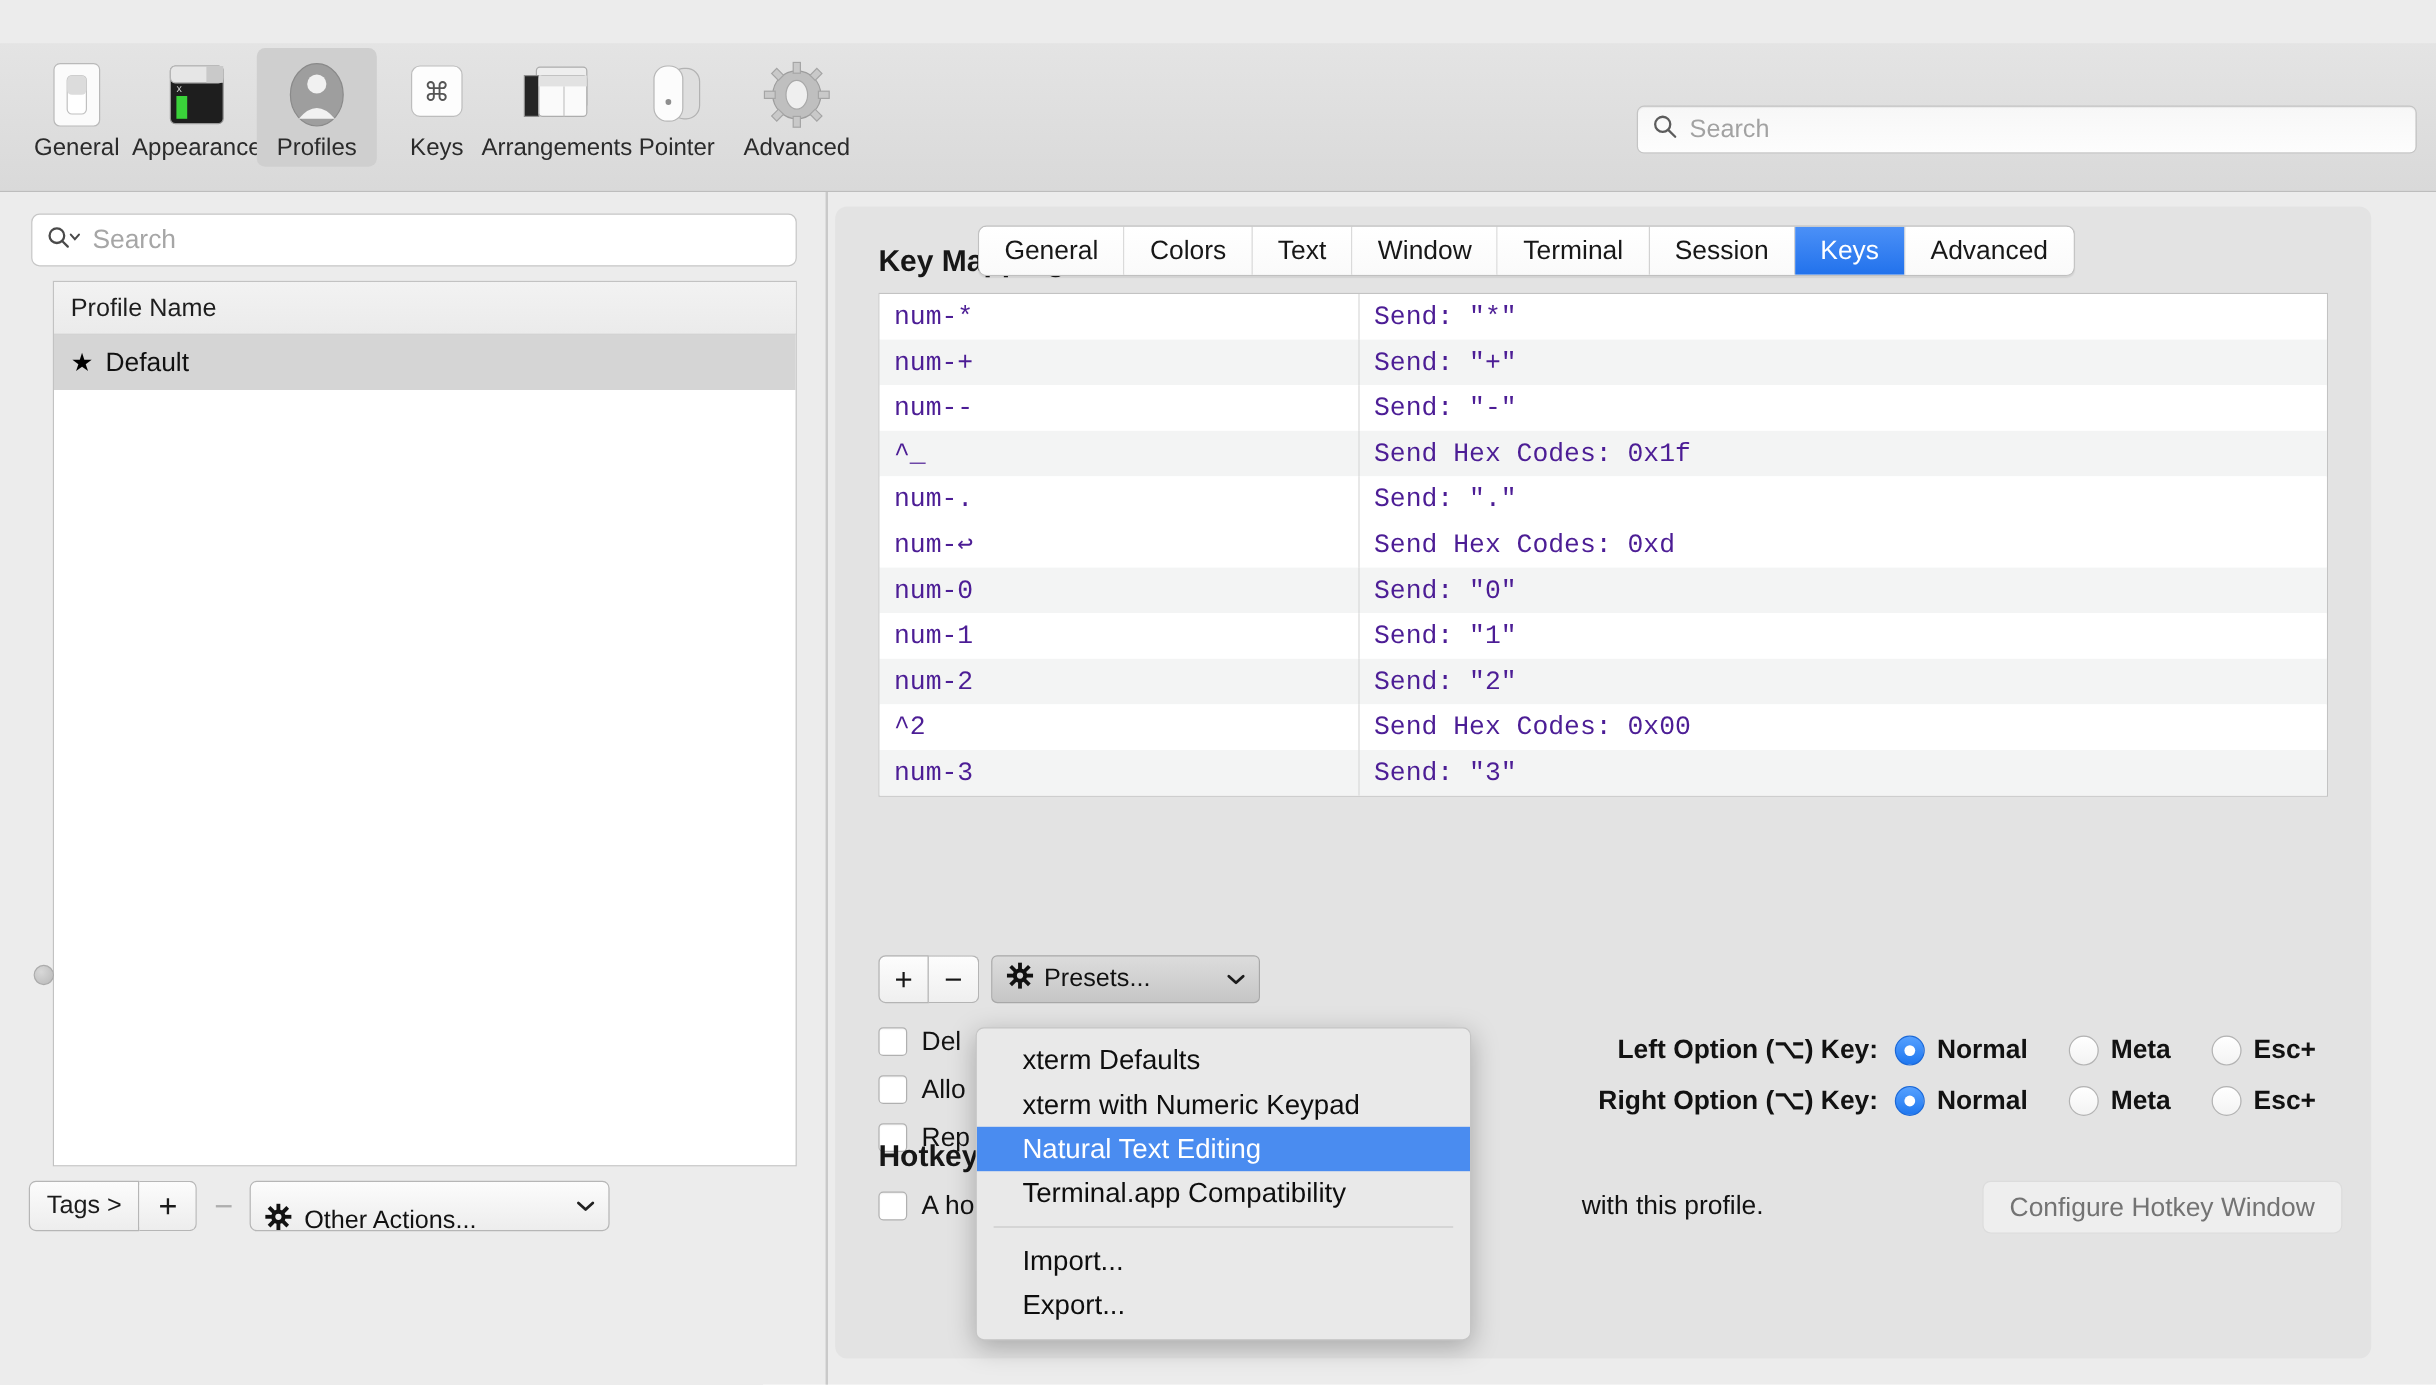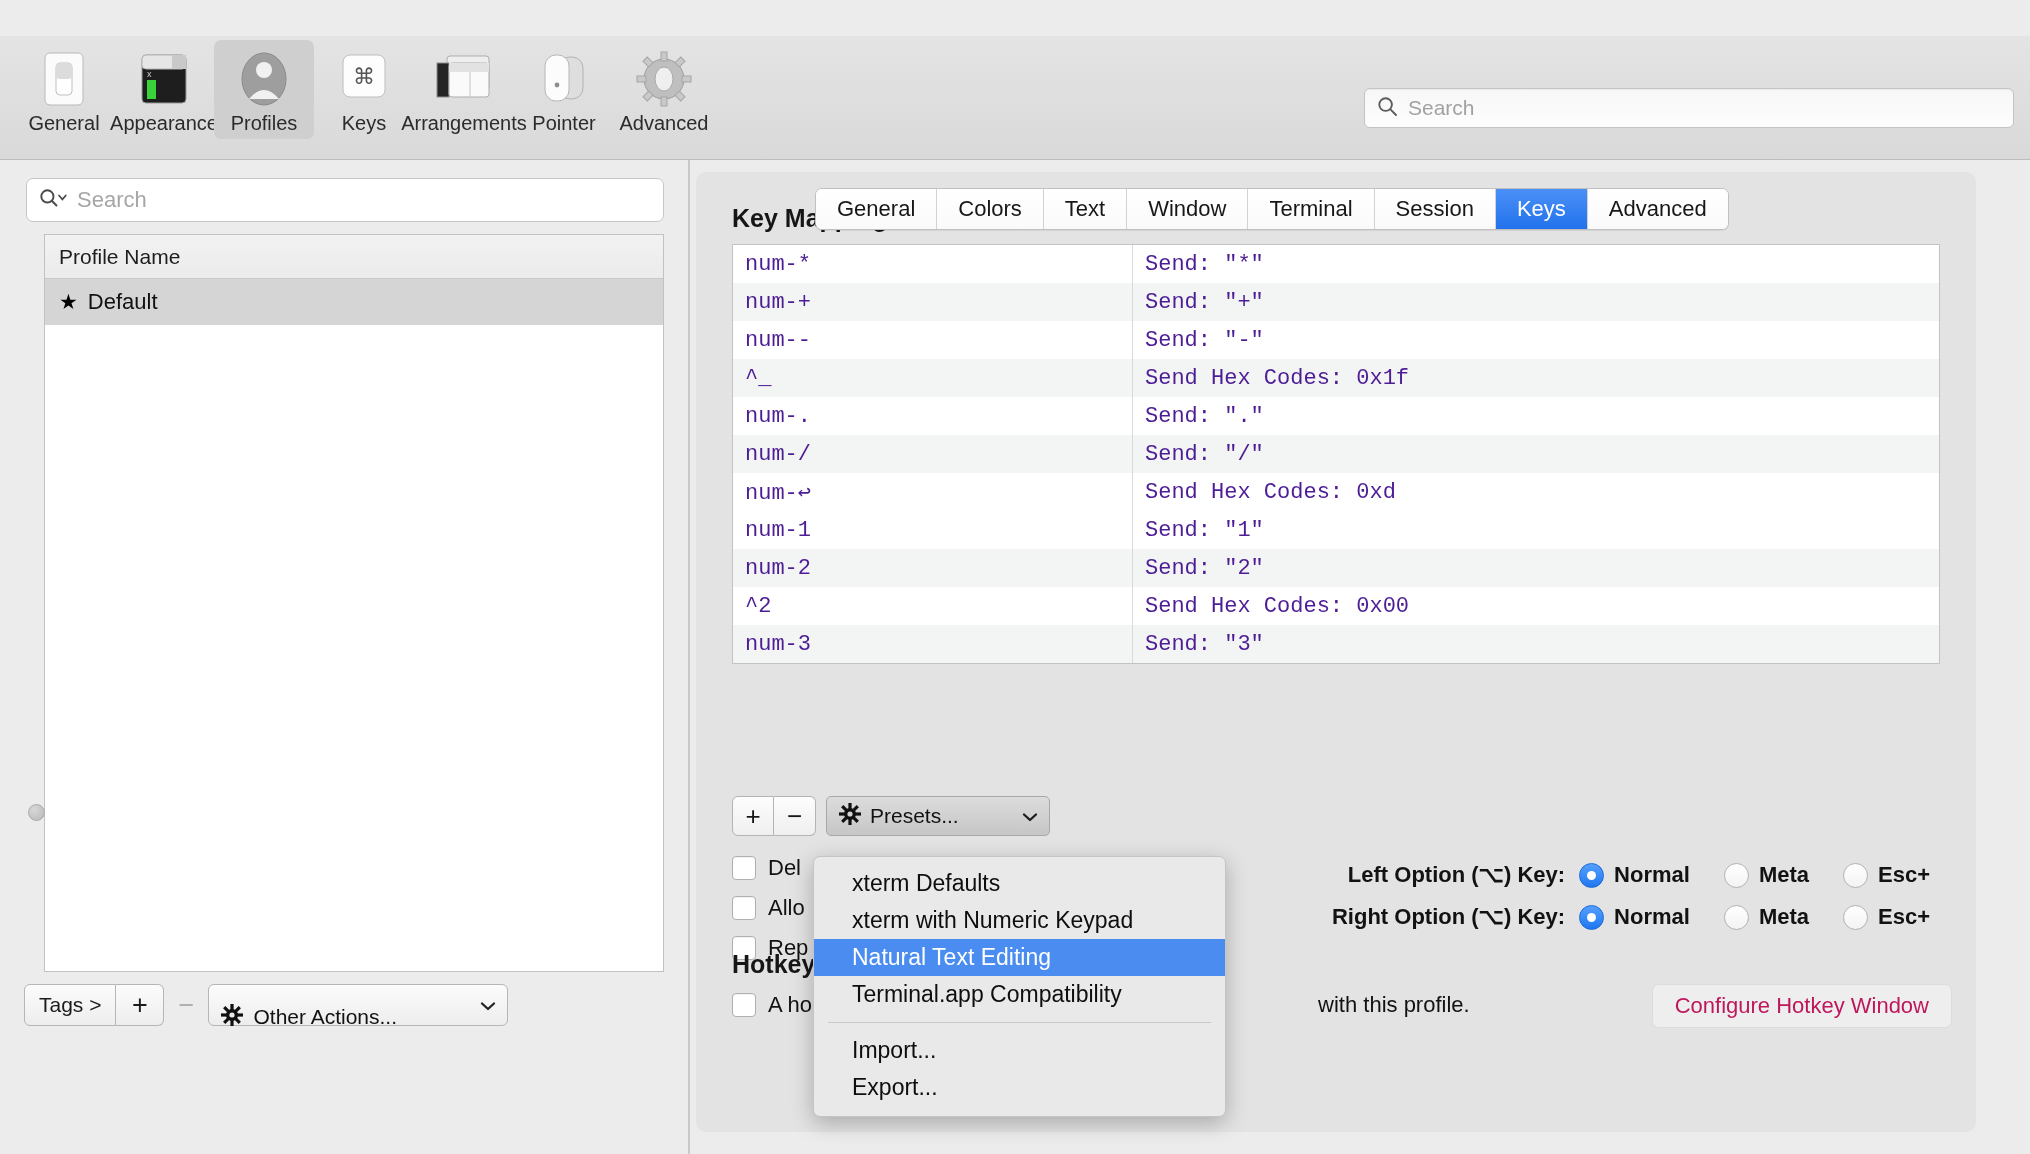--- a/index.html
+++ b/index.html
@@ -207,21 +207,21 @@
   .radio.on::after { content: ""; width: 9px; height: 9px; border-radius: 50%; background: #fff; }
   .opt-choice { display: flex; align-items: center; margin-right: 34px; }
 
   
   .hotkey-title { position: absolute; left: 36px; top: 778px; font-size: 25px; font-weight: bold; color: #161616; }
   .hotkey-row { position: absolute; left: 36px; top: 820px; display: flex; align-items: center; font-size: 22px; color: #121212; }
   .cfg-btn {
     position: absolute; right: 24px; top: 812px;
     height: 44px; padding: 0 22px; display: flex; align-items: center;
     background: #eeeeee; border: 1px solid #dcdcdc; border-radius: 7px;
-    font-size: 22px; color: #be185d;
+    font-size: 22px; color: #737373;
   }
 
   
   .menu {
     position: absolute; left: 813px; top: 856px; width: 413px;
     background: #e9e9e9; border: 1px solid #c5c5c5; border-radius: 7px;
     box-shadow: 0 6px 22px rgba(0,0,0,.26);
     padding: 8px 0 10px; overflow: hidden;
   }
   .menu-item { height: 37px; display: flex; align-items: center; padding-left: 38px; font-size: 23px; color: #0e0e0e; }
@@ -412,27 +412,27 @@
           <div class="c2">Send: "-"</div>
         </div>
       <div class="km-row even">
           <div class="c1">^_</div>
           <div class="c2">Send Hex Codes: 0x1f</div>
         </div>
       <div class="km-row odd">
           <div class="c1">num-.</div>
           <div class="c2">Send: "."</div>
         </div>
-      <div class="km-row even">
-          <div class="c1">num-/</div>
-          <div class="c2">Send: "/"</div>
-        </div>
       <div class="km-row odd">
           <div class="c1">num-↩</div>
           <div class="c2">Send Hex Codes: 0xd</div>
+        </div>
+      <div class="km-row even">
+          <div class="c1">num-0</div>
+          <div class="c2">Send: "0"</div>
         </div>
       <div class="km-row odd">
           <div class="c1">num-1</div>
           <div class="c2">Send: "1"</div>
         </div>
       <div class="km-row even">
           <div class="c1">num-2</div>
           <div class="c2">Send: "2"</div>
         </div>
       <div class="km-row odd">

